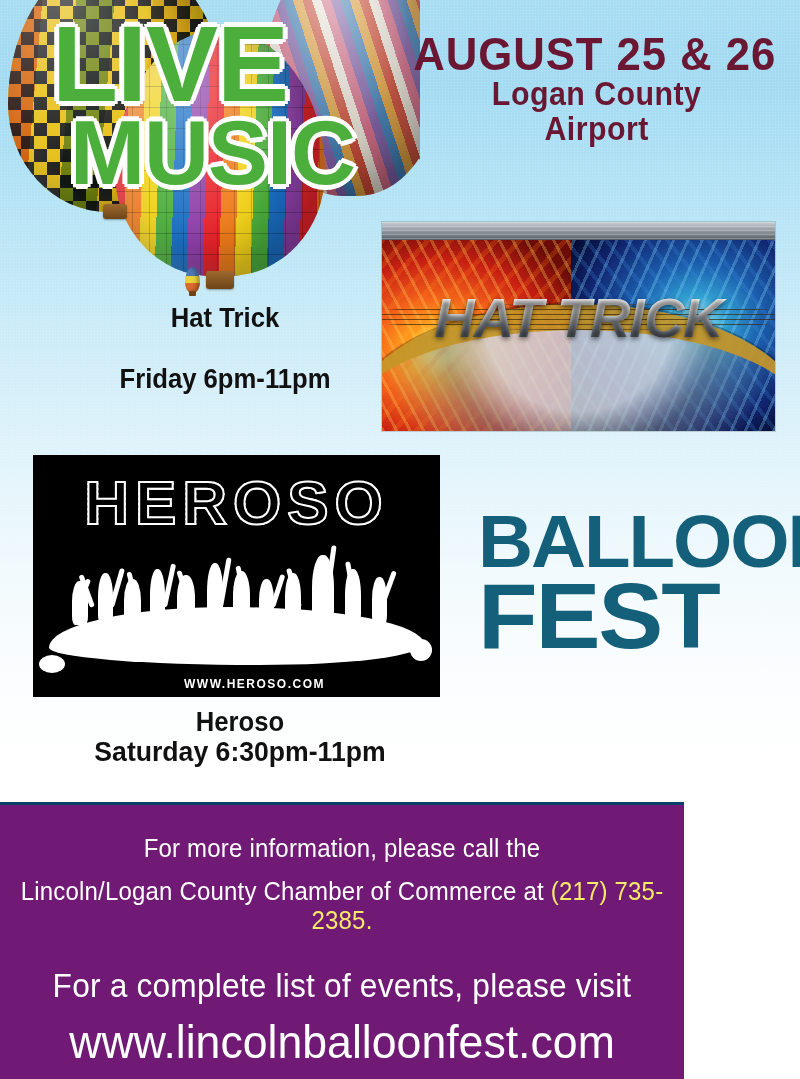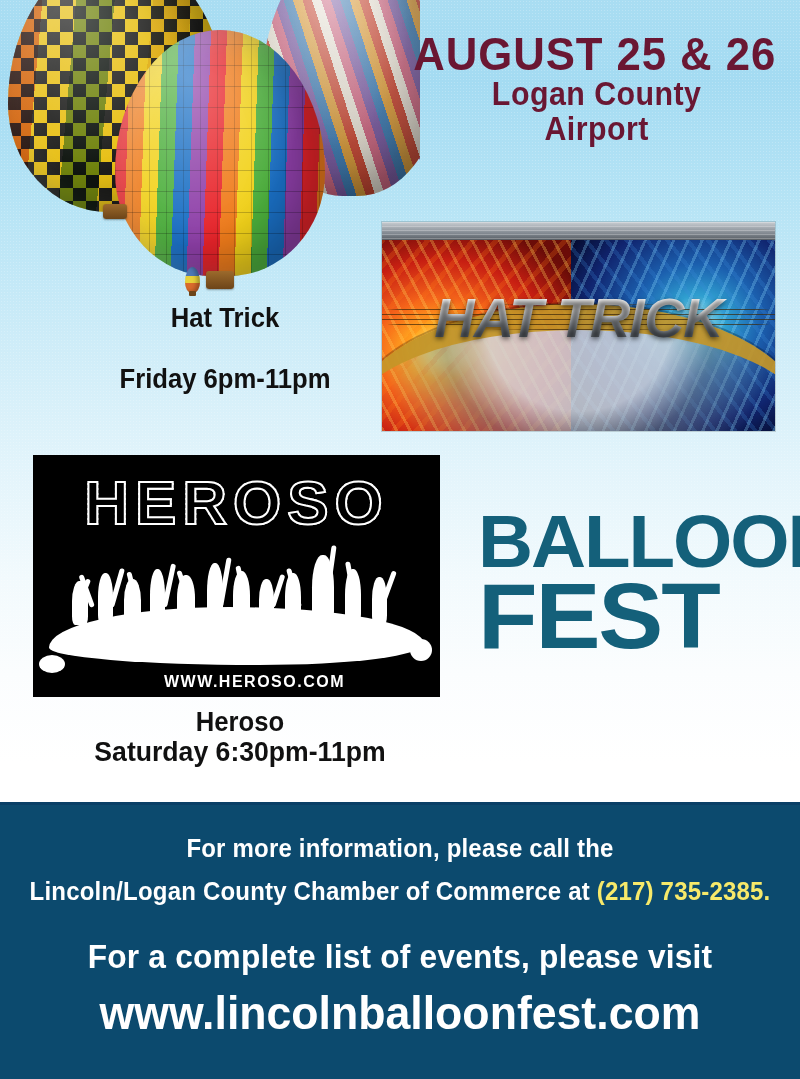--- a/index.html
+++ b/index.html
@@ -259,21 +259,21 @@
   .hs-fig{
     position:absolute;bottom:40px;background:#fff;border-radius:46% 46% 20% 20%;
   }
   .hs-arm{
     position:absolute;bottom:58px;width:5px;background:#fff;border-radius:3px;
     transform-origin:bottom center;
   }
   .hs-url{
     position:absolute;left:0;right:0;bottom:6px;text-align:center;
     color:#fff;font-family:"Liberation Sans", sans-serif;font-weight:bold;
-    font-size:16px;letter-spacing:1.5px;padding-left:36px;
+    font-size:12px;letter-spacing:1.5px;padding-left:36px;
   }
 
   
   .cap-heroso{
     position:absolute;left:30px;top:708px;width:420px;z-index:9;text-align:center;
     color:#111;
     font-family:"Liberation Sans Narrow","Liberation Sans",sans-serif;
     font-weight:bold;
   }
   .cap-heroso .l1{display:block;font-size:27px;line-height:1.06;transform:scaleX(.95);}
@@ -284,26 +284,26 @@
     position:absolute;left:478px;top:512px;width:310px;z-index:9;
     color:#14607a;
     font-family:"Liberation Sans", sans-serif;
     font-weight:bold;line-height:.82;letter-spacing:-2px;
   }
   .bf-1{display:block;font-size:74px;transform:scaleX(1.03);transform-origin:left center;}
   .bf-2{display:block;font-size:92px;margin-top:6px;transform:scaleX(1.06);transform-origin:left center;}
 
   
   .banner{
-    position:absolute;left:0;top:802px;width:800px;height:277px;
-    background:#0c4a6e;
+    position:absolute;left:0;top:802px;width:684px;height:277px;
+    background:#701a75;
     color:#ffffff;
     text-align:center;
     font-family:"Liberation Sans Narrow","Liberation Sans",sans-serif;
-    font-weight:bold;
+    font-weight:normal;
     overflow:hidden;
   }
   .banner::before{
     content:"";position:absolute;left:0;top:0;width:100%;height:3px;
     background:#0a3f66;
   }
   .banner::after{
     content:"";position:absolute;inset:0;pointer-events:none;
     background-image:radial-gradient(rgba(255,255,255,.07) .6px, transparent .7px);
     background-size:4px 4px;
@@ -334,20 +334,24 @@
     <div class="bal bal-rainbow">
       <div class="grid"></div>
       <div class="gl"></div>
     </div>
     <div class="basket basket-check"></div>
     <div class="basket basket-rainbow"></div>
   </div>
   <div class="tiny-balloon"></div>
   <div class="tiny-basket"></div>
 
+  <div class="live-music">
+    <span class="lm-1">LIVE</span>
+    <span class="lm-2">MUSIC</span>
+  </div>
 
   <div class="date-block">
     <span class="date-line">AUGUST 25 &amp; 26</span>
     <span class="venue-line">Logan County</span>
     <span class="venue-line">Airport</span>
   </div>
 
   <div class="hattrick-photo">
     <div class="ht-topbar"></div>
     <div class="ht-fire-l"></div>

